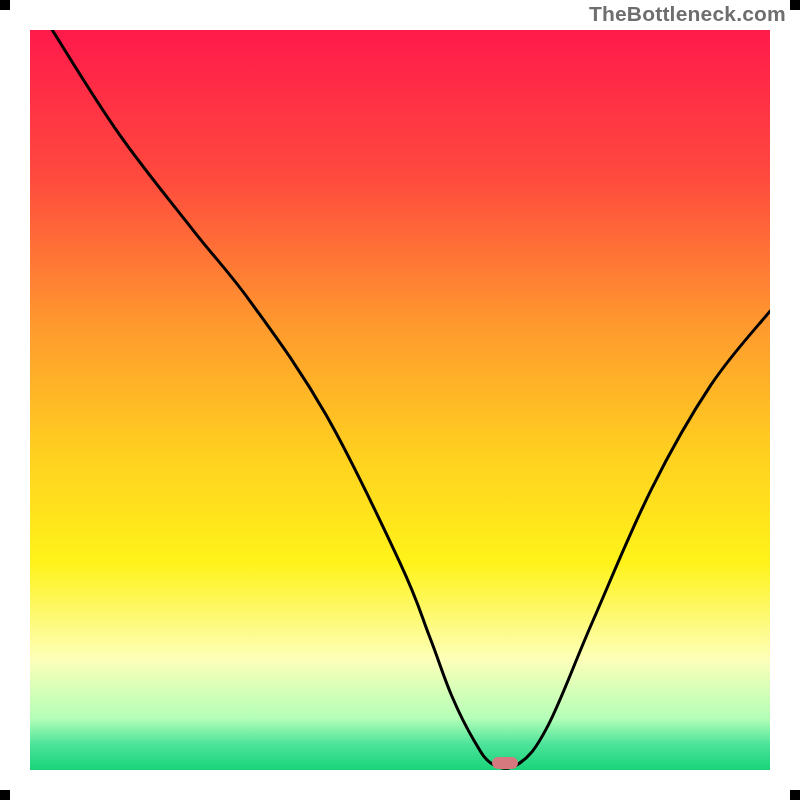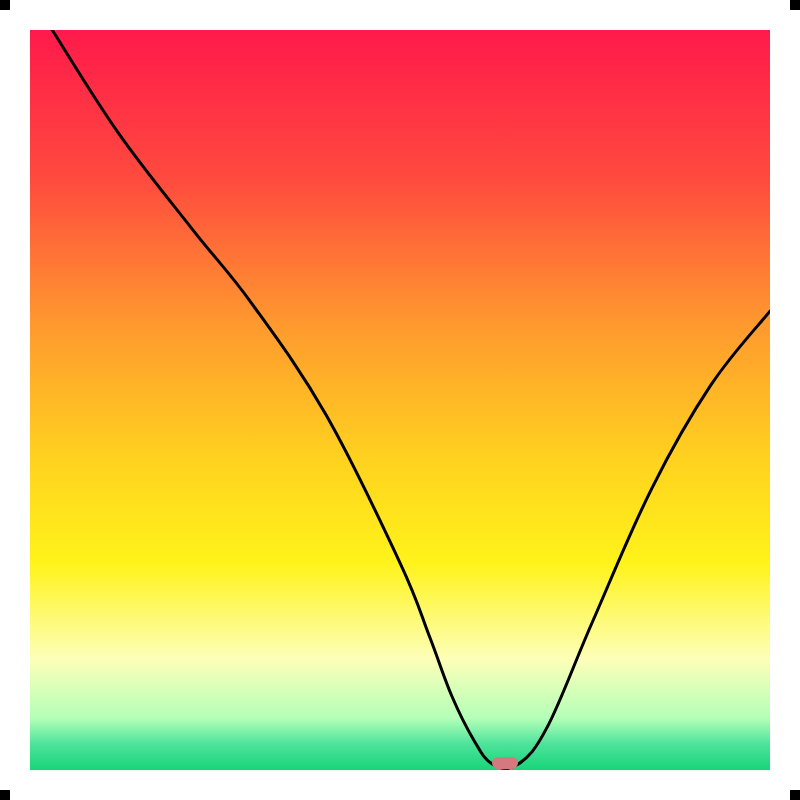--- a/index.html
+++ b/index.html
@@ -66,20 +66,21 @@
 </head>
 <body>
 
 <div class="chart-container">
 
   <div class="corner tl"></div>
   <div class="corner tr"></div>
   <div class="corner bl"></div>
   <div class="corner br"></div>
 
+  <div class="watermark">TheBottleneck.com</div>
 
   <div class="plot-area">
     <svg class="bg" viewBox="0 0 740 740" preserveAspectRatio="none">
       <defs>
         <linearGradient id="heat" x1="0" y1="0" x2="0" y2="1">
             <stop offset="0%" stop-color="#ff1a4b"></stop>
             <stop offset="20%" stop-color="#ff4a3e"></stop>
             <stop offset="40%" stop-color="#ff9a2e"></stop>
             <stop offset="57.99999999999999%" stop-color="#ffd21f"></stop>
             <stop offset="72%" stop-color="#fff31a"></stop>

